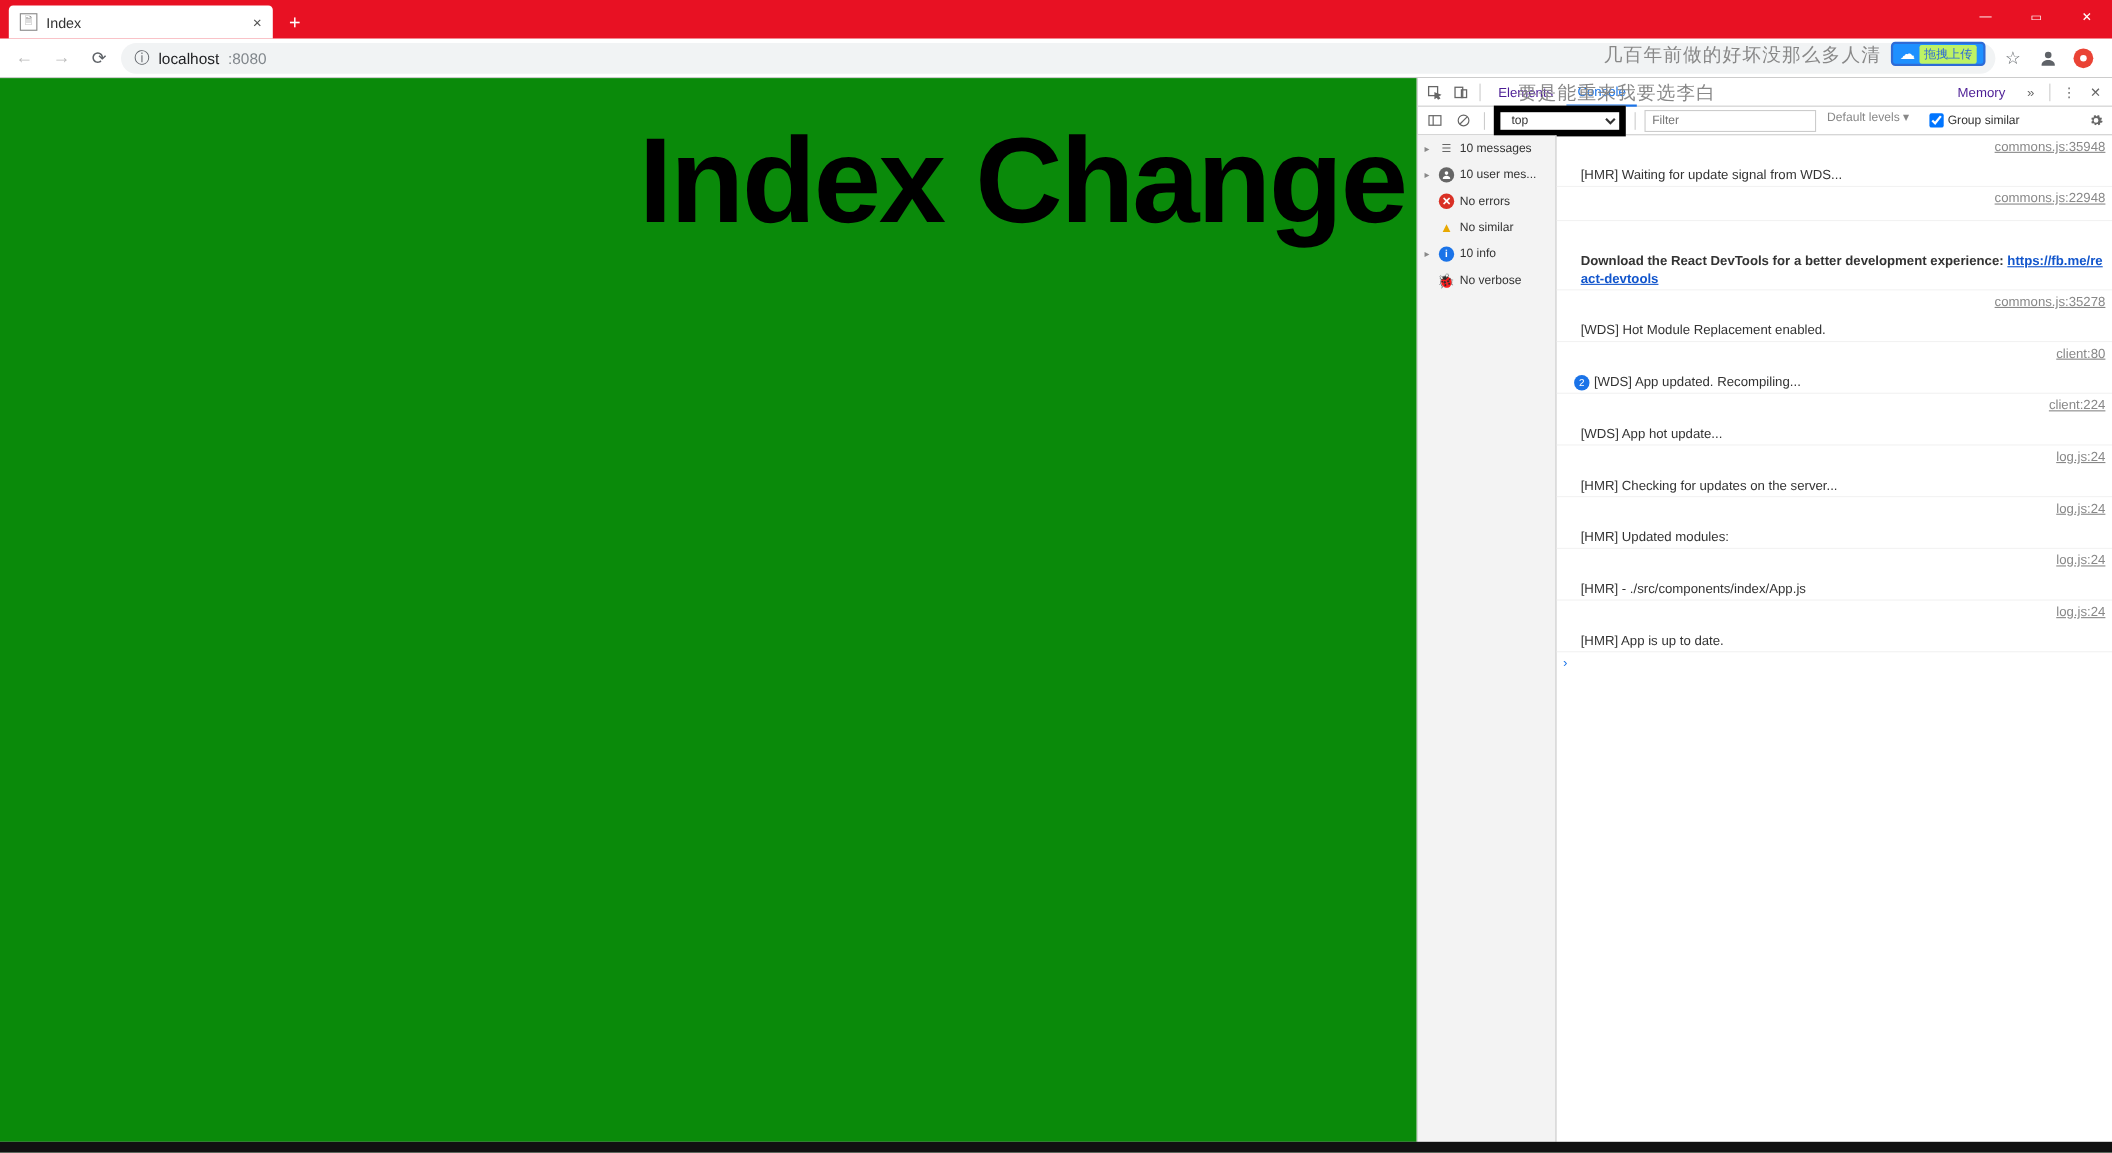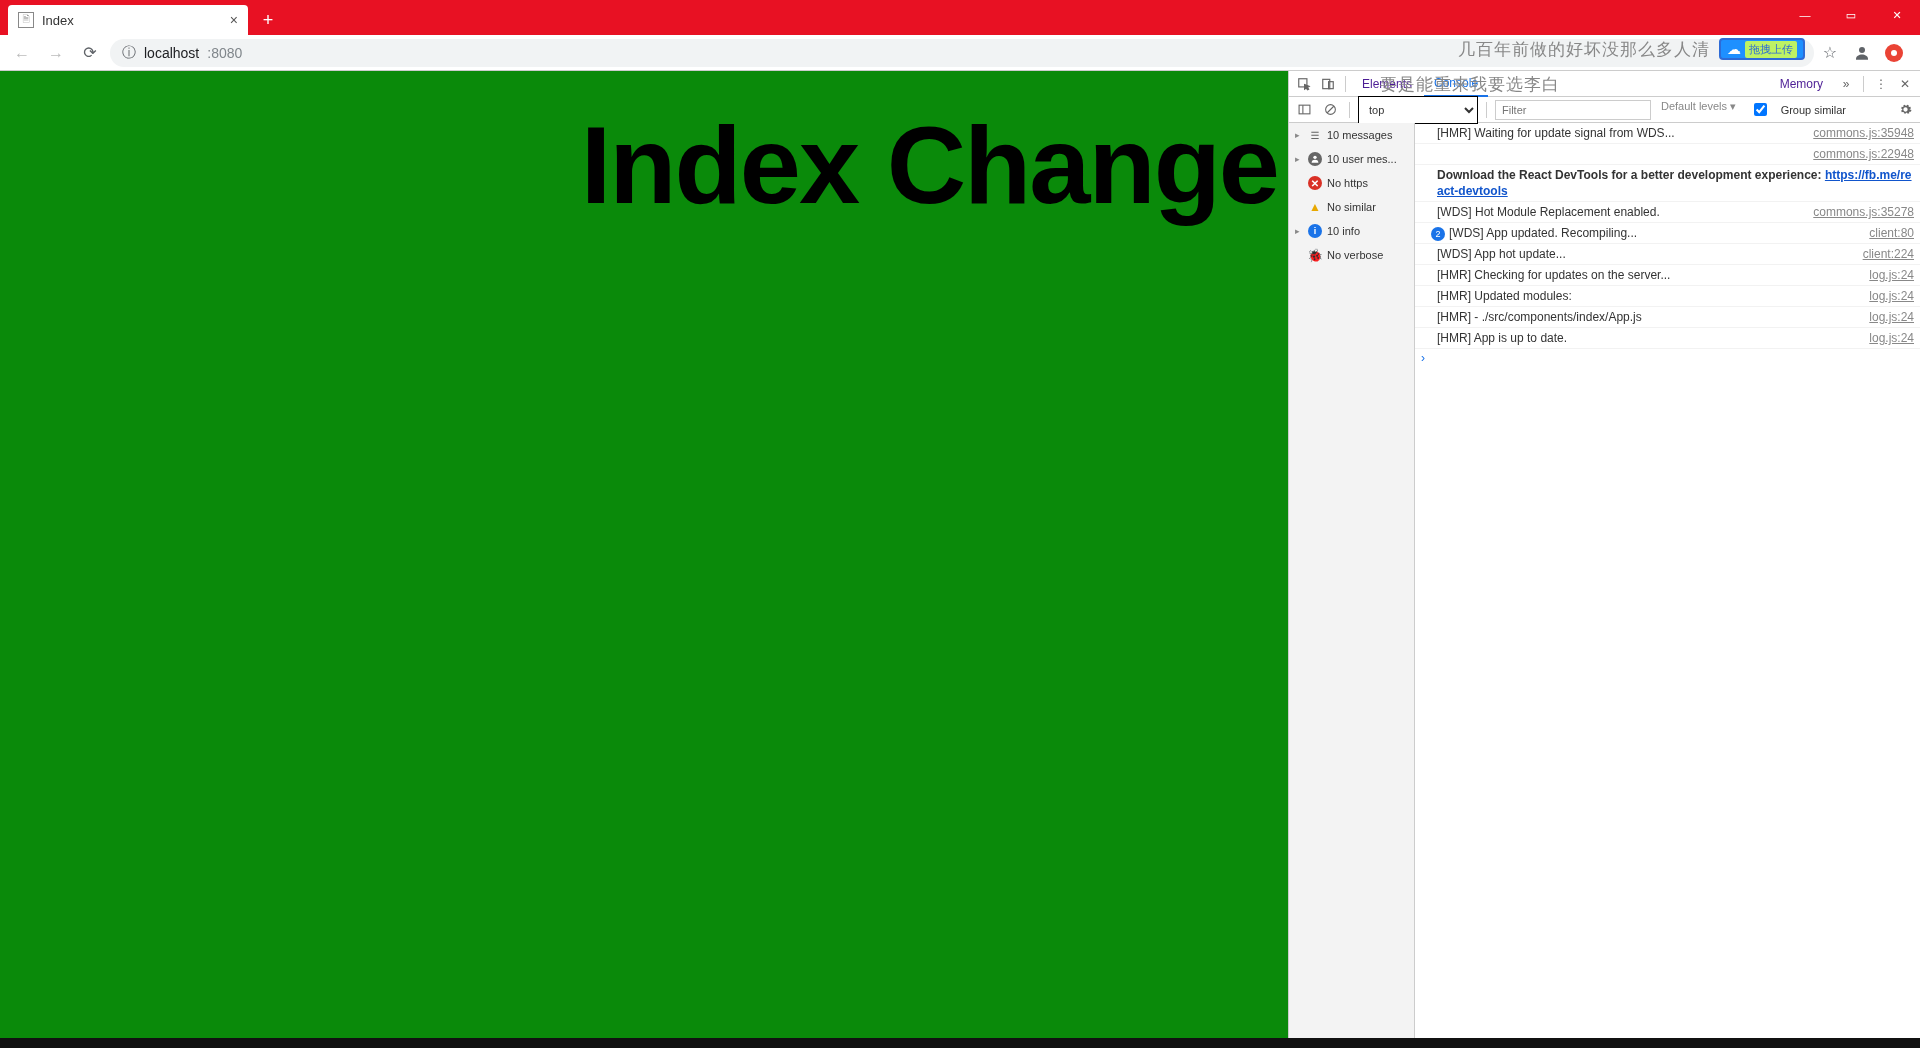--- a/index.html
+++ b/index.html
@@ -43,24 +43,24 @@
 .devtools { width: 632px; background: #fff; border-left: 1px solid #ccc; display: flex; flex-direction: column; font-size: 12px; color: #333; }
 .dt-tabs { height: 26px; border-bottom: 1px solid #ccc; display: flex; align-items: center; padding: 0 4px; gap: 2px; }
 .dt-tab-icon { width: 22px; height: 22px; display: flex; align-items: center; justify-content: center; color: #666; cursor: pointer; }
 .dt-sep { width: 1px; height: 16px; background: #ccc; margin: 0 4px; }
 .dt-tab { padding: 0 10px; height: 26px; display: flex; align-items: center; color: #4c1d95; cursor: pointer; }
 .dt-tab.active { color: #1a73e8; border-bottom: 2px solid #1a73e8; }
 .dt-tabs .spacer { flex: 1; }
 
 .dt-toolbar { height: 26px; border-bottom: 1px solid #ccc; display: flex; align-items: center; padding: 0 4px; gap: 4px; }
 .dt-tool { width: 22px; height: 22px; display: flex; align-items: center; justify-content: center; color: #666; cursor: pointer; }
-.dt-select { height: 28px; font-size: 11px; color: #333; border: 1px solid #000000; padding: 0 18px 0 6px; background: #fff; cursor: pointer; min-width:120px;}
+.dt-select { height: 28px; font-size: 11px; color: #333; border: 6px solid #000000; padding: 0 18px 0 6px; background: #fff; cursor: pointer; min-width:120px;}
 .dt-filter { flex: 0 0 130px; height: 20px; font-size: 11px; border: 1px solid #ccc; padding: 0 6px; color:#888;}
 .dt-levels { height:20px; font-size:11px; color:#888; padding:0 14px 0 6px; border:none; background:transparent; cursor:pointer;}
-.dt-check { display: flex; align-items: center; gap: 14px; font-size: 11px; color: #333; }
+.dt-check { display: flex; align-items: center; gap: 4px; font-size: 11px; color: #333; }
 .dt-gear { margin-left: auto; }
 
 .dt-body { flex: 1; display: flex; min-height: 0; }
 
 
 .console-sidebar { width: 126px; border-right: 1px solid #ccc; background: #f3f3f3; font-size: 11px; }
 .cs-item { display: flex; align-items: center; height: 24px; padding: 0 6px; gap: 5px; color: #333; cursor: pointer; white-space: nowrap; overflow:hidden;}
 .cs-arrow { width: 8px; color: #888; font-size: 9px; }
 .cs-icon { width: 14px; height: 14px; display: flex; align-items: center; justify-content: center; font-size: 10px; border-radius: 50%; }
 .cs-icon.msg { color: #666; }
@@ -71,21 +71,21 @@
 .cs-icon.verbose { color: #666; font-size:13px;}
 
 
 .console-msgs { flex: 1; overflow-y: auto; font-family: Consolas, monospace; font-size: 12px; }
 .msg-row { display: flex; padding: 2px 6px 2px 4px; border-bottom: 1px solid #f2f2f2; line-height: 16px; }
 .msg-row.info-row .badge{ background:#1a73e8; color:#fff; border-radius:50%; width:14px; height:14px; display:inline-flex; align-items:center; justify-content:center; font-size:9px; margin-right:4px; font-family:Arial;}
 .msg-text { flex: 1; color: #333; word-break: break-all; }
 .msg-text.bold { font-weight: bold; }
 .msg-text a { color: #1155cc; text-decoration: underline; }
 .msg-src { color: #888; text-decoration: underline; cursor: pointer; white-space: nowrap; padding-left: 8px; }
-.msg-indent{ padding-left:18px;}
+.msg-indent{ padding-left:18px;margin-top:26px;}
 .prompt-row { display: flex; padding: 2px 6px; color: #1a73e8; }
 .prompt-row .caret { color: #1a73e8; margin-right: 4px; }
 
 
 .taskbar { height: 10px; background: #111; }
 
 </style>
 </head>
 <body>
 
@@ -211,21 +211,21 @@
             <svg width="10" height="10" viewBox="0 0 24 24" fill="#fff">
                 <circle cx="12" cy="8" r="4"></circle>
                 <path d="M4 20c0-4 4-6 8-6s8 2 8 6v1H4z"></path>
               </svg>
           </span>
           <span>10 user mes...</span>
         </div>
         <div class="cs-item">
           <span class="cs-arrow"></span>
           <span class="cs-icon err">✕</span>
-          <span>No https</span>
+          <span>No errors</span>
         </div>
         <div class="cs-item">
           <span class="cs-arrow"></span>
           <span class="cs-icon warn">▲</span>
           <span>No similar</span>
         </div>
         <div class="cs-item">
           <span class="cs-arrow">▸</span>
           <span class="cs-icon info">i</span>
           <span>10 info</span>

